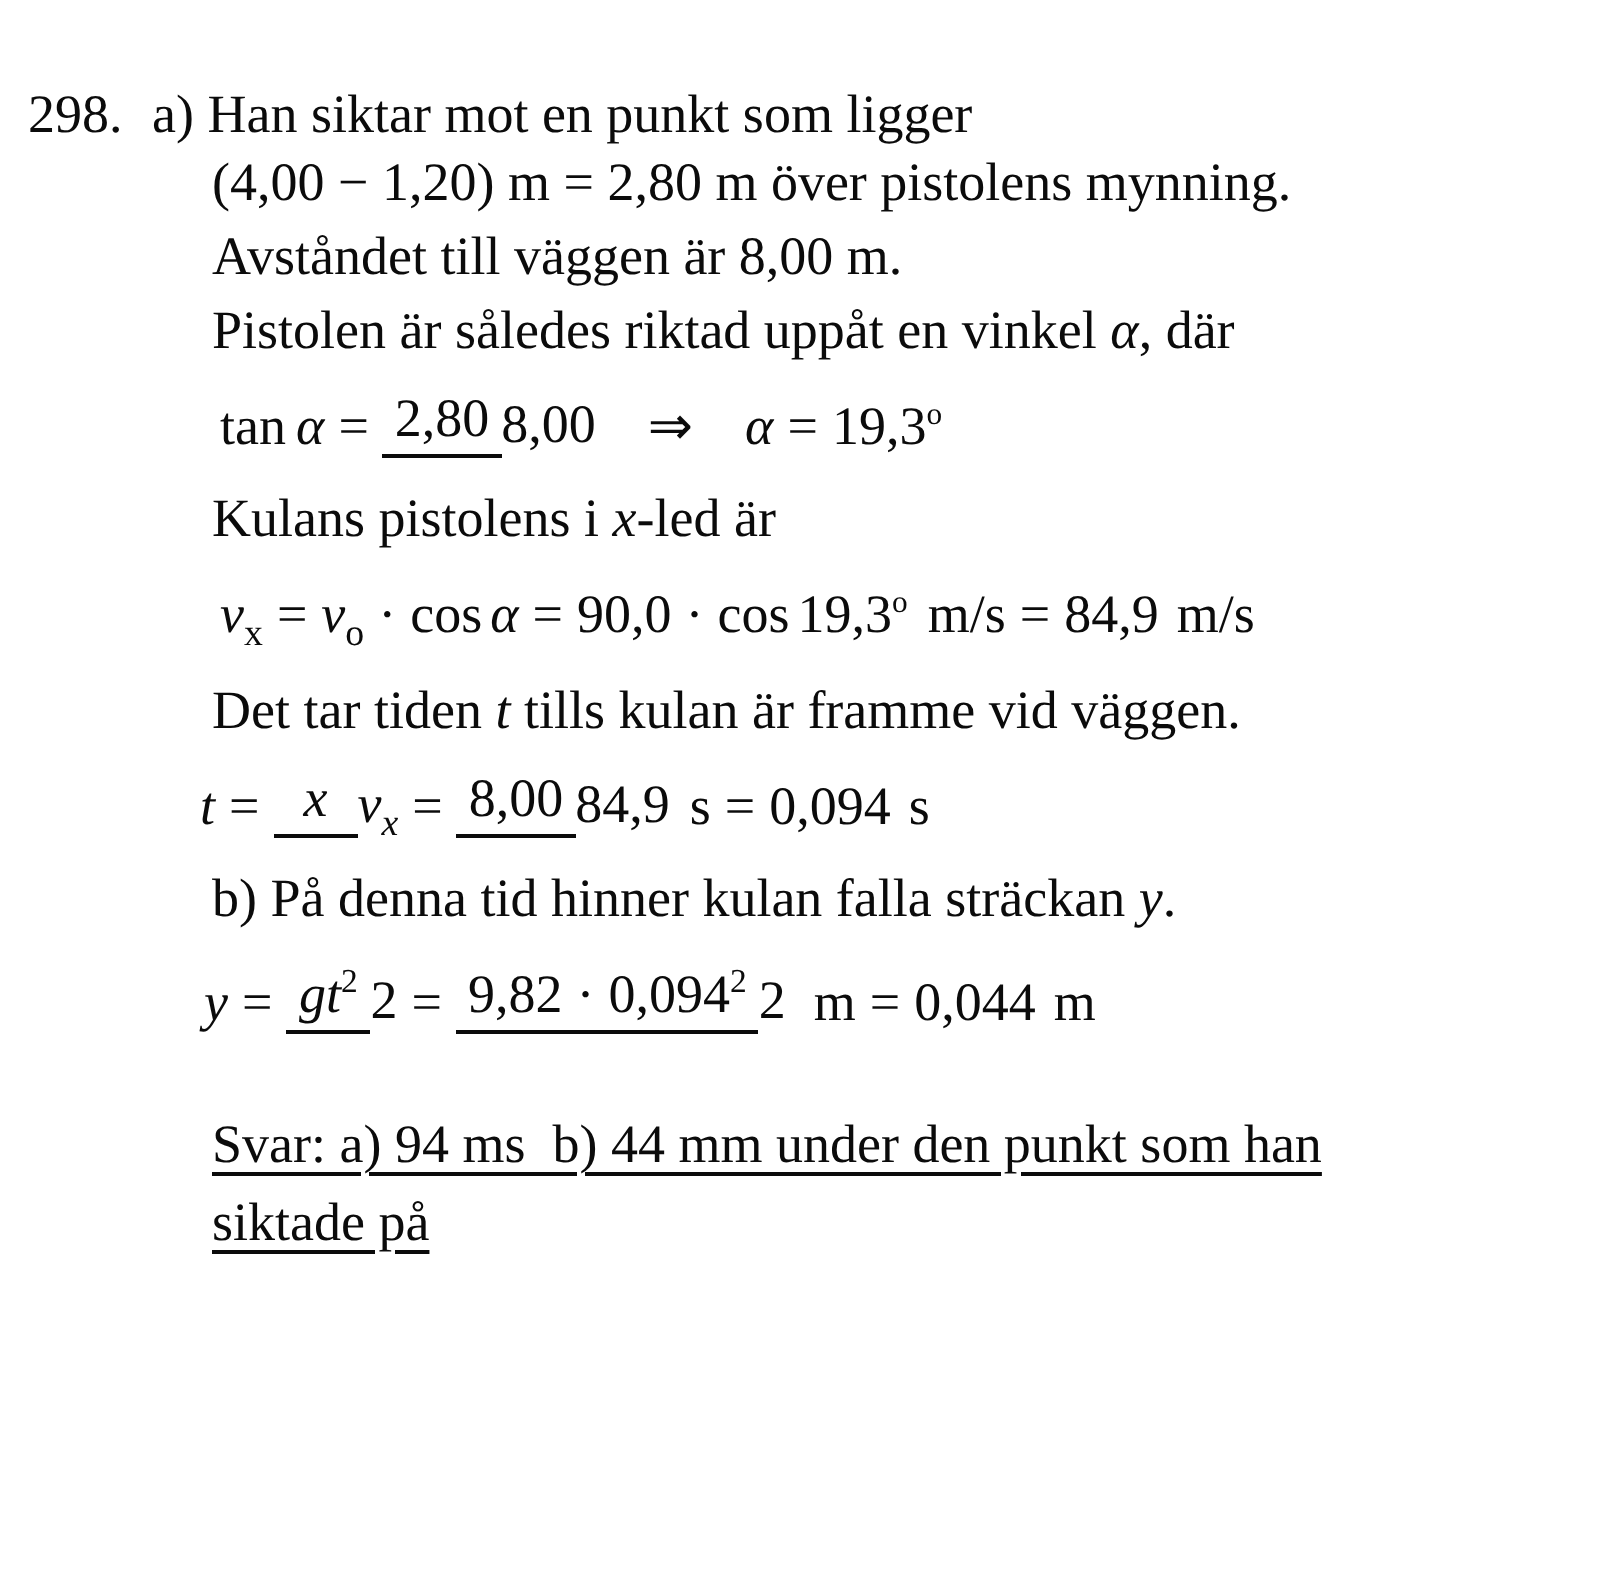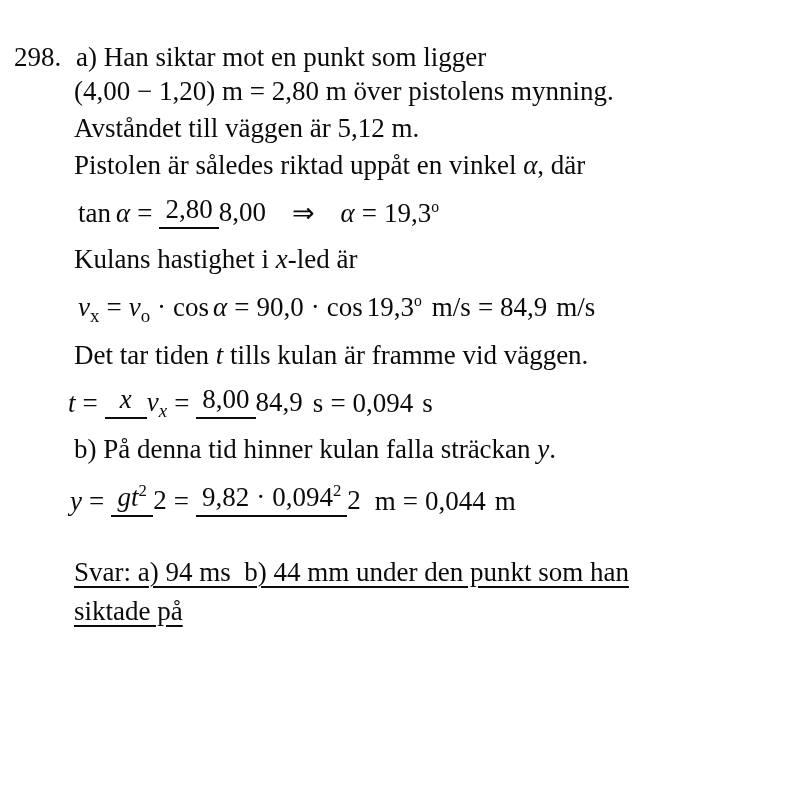--- a/index.html
+++ b/index.html
@@ -10,21 +10,21 @@
     color: #0b0b0b;
     font-family: "Liberation Serif", serif;
     font-size: 27px;
     overflow: hidden;
   }
   .page { padding: 42px 10px 0 14px; }
 
   .first-row { display: flex; }
   .pnum { width: 62px; flex: 0 0 62px; }
 
-  .content { margin-left: 60px; }
+  .content { margin-left: 92px; }
 
   p.bodyline { margin: 0; line-height: 37px; }
 
   i.var { font-style: italic; }
   .greek { font-style: italic; }
 
   
   .formula {
     display: flex;
     align-items: flex-end;
@@ -70,38 +70,38 @@
 <div class="page">
 
   <div class="first-row">
     <span class="pnum">298.</span>
     <span>a) Han siktar mot en punkt som ligger</span>
   </div>
 
   <div class="content">
 
     <p class="bodyline">(4,00 − 1,20) m = 2,80 m över pistolens mynning.</p>
-    <p class="bodyline">Avståndet till väggen är 5,12 m.</p>
+    <p class="bodyline">Avståndet till väggen är 8,00 m.</p>
     <p class="bodyline"><span>Pistolen är således riktad uppåt en vinkel </span><i class="greek">α</i><span>, där</span></p>
 
     <div class="formula">
       <span>tan</span>
       <i class="greek" style="margin-left:5px">α</i>
       <span class="sp">=</span>
       <span class="frac">
         <span class="nume">2,80</span>
         <span class="deno">8,00</span>
       </span>
       <span class="wsp">⇒</span>
       <i class="greek">α</i>
       <span class="sp">=</span>
       <span><span>19,3</span><sup class="deg">o</sup></span>
     </div>
 
-    <p class="bodyline"><span>Kulans hastighet i </span><i class="var">x</i><span>-led är</span></p>
+    <p class="bodyline"><span>Kulans pistolens i </span><i class="var">x</i><span>-led är</span></p>
 
     <div class="formula" style="margin-top:14px;margin-bottom:14px;">
       <span><i class="var">v</i><sub class="vsub">x</sub></span>
       <span class="sp">=</span>
       <span><i class="var">v</i><sub class="vsub">o</sub></span>
       <span class="sp">·</span>
       <span>cos</span>
       <i class="greek" style="margin-left:4px">α</i>
       <span class="sp">=</span>
       <span>90,0</span>

